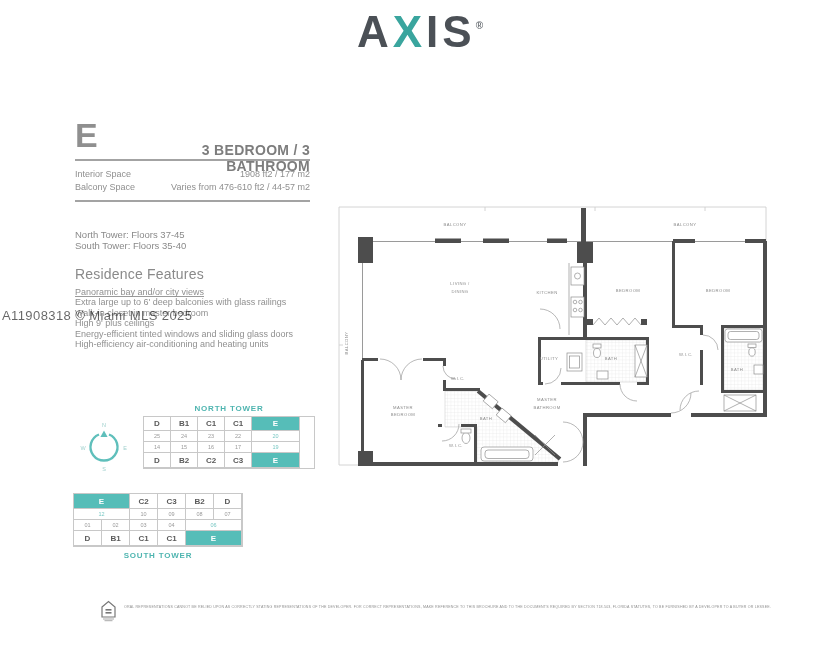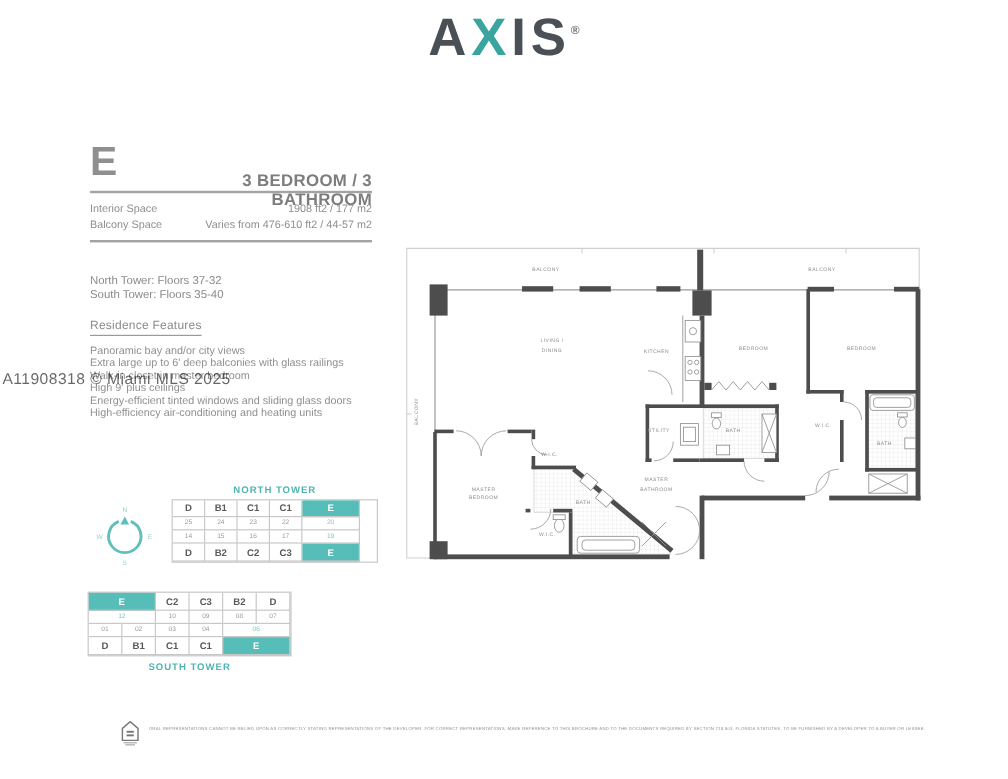--- a/index.html
+++ b/index.html
@@ -12,22 +12,22 @@
   .logo sup{font-size:10px;letter-spacing:0;vertical-align:18px;color:#6a6f74;}
   
   .unit-letter{position:absolute;left:75px;top:118px;font-size:34px;font-weight:700;color:#8f8f8f;line-height:1;}
   .unit-type{position:absolute;left:140px;top:142px;width:170px;text-align:right;
              font-size:14px;font-weight:700;color:#7d7d7d;letter-spacing:.3px;}
   .rule{position:absolute;left:75px;width:235px;height:2px;background:#a3a3a3;}
   .rule1{top:159px;} .rule2{top:200px;}
   .specs{position:absolute;left:75px;top:169px;width:235px;font-size:9px;color:#8f8f8f;}
   .spec-row{display:flex;justify-content:space-between;height:13px;align-items:flex-start;gap:12px;}
   .towers{position:absolute;left:75px;top:230px;font-size:9.5px;color:#8a8a8a;line-height:10.5px;}
-  .feat-head{position:absolute;left:75px;top:266px;font-size:10px;color:#8a8a8a;
-             border-bottom:1px solid #9a9a9a;padding-bottom:2px;letter-spacing:.2px;}
+  .feat-head{position:absolute;left:75px;top:266px;font-size:14px;color:#8a8a8a;
+             border-bottom:1px solid #9a9a9a;padding-bottom:14px;letter-spacing:.2px;}
   .feat-list{position:absolute;left:75px;top:287px;font-size:9px;color:#909090;line-height:10.4px;white-space:nowrap;}
   .watermark{position:absolute;left:2px;top:308px;font-size:13px;color:#000000;opacity:.6;letter-spacing:.4px;}
   
   .tower-title{font-size:8px;font-weight:700;color:#4fb5b0;letter-spacing:.8px;text-align:center;}
   .tgrid{display:grid;border:1px solid #c8c8c8;background:#fff;}
   .north-block{position:absolute;left:143px;top:404px;width:172px;}
   .north-block .tower-title{margin-bottom:3px;}
   .north-grid{grid-template-columns:27px 27px 27px 27px 48px;grid-template-rows:14px 11px 11px 15px;}
   .south-block{position:absolute;left:73px;top:493px;width:170px;}
   .south-block .tower-title{margin-top:4px;}
@@ -62,21 +62,21 @@
       <span>Interior Space</span>
       <span>1908 ft2 / 177 m2</span>
     </div>
     <div class="spec-row">
       <span>Balcony Space</span>
       <span>Varies from 476-610 ft2 / 44-57 m2</span>
     </div>
   </div>
   <div class="rule rule2"></div>
   <div class="towers">
-    <div>North Tower: Floors 37-32</div>
+    <div>North Tower: Floors 37-45</div>
     <div>South Tower: Floors 35-40</div>
   </div>
   <div class="feat-head">Residence Features</div>
   <div class="feat-list">
     <div>Panoramic bay and/or city views</div>
     <div>Extra large up to 6' deep balconies with glass railings</div>
     <div>Walk-in closet in master bedroom</div>
     <div>High 9' plus ceilings</div>
     <div>Energy-efficient tinted windows and sliding glass doors</div>
     <div>High-efficiency air-conditioning and heating units</div>

